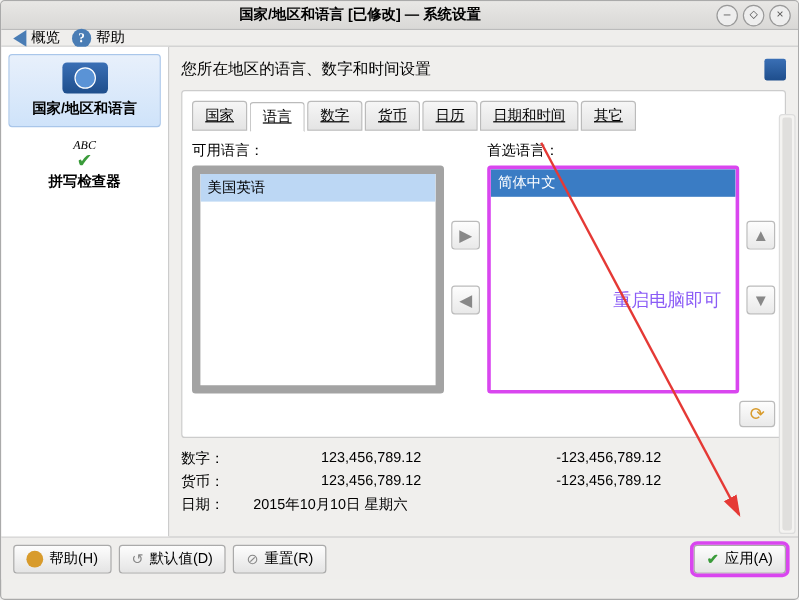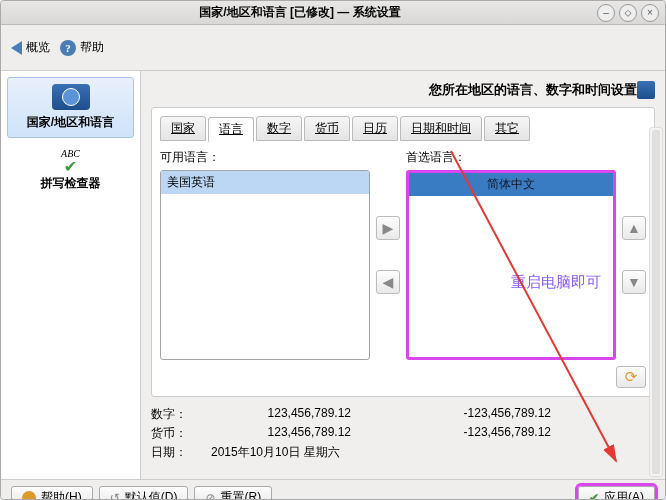--- a/index.html
+++ b/index.html
@@ -1,48 +1,48 @@
 <!DOCTYPE html>
 <html><head>
 <meta charset="utf-8">
 <style>
 * { box-sizing: border-box; margin: 0; padding: 0; }
 body { width: 666px; height: 500px; font-family: "Microsoft YaHei", sans-serif; font-size: 12px; background: #f0efed; overflow: hidden; border: 1px solid #aaa; border-radius: 4px; }
 .titlebar { height: 24px; background: linear-gradient(#e8e7e5, #d9d8d6); display: flex; align-items: center; padding: 0 6px; border-bottom: 1px solid #bbb; }
 .titlebar-title { flex: 1; text-align: center; font-weight: bold; font-size: 12px; }
 .win-btn { width: 18px; height: 18px; border: 1px solid #999; border-radius: 50%; margin-left: 4px; background: #eee; display: flex; align-items: center; justify-content: center; font-size: 10px; color: #555; }
-.toolbar { height: 46px; display: flex; align-items: center; padding: 0 10px; border-bottom: 1px solid #ccc; background: #efeeec; gap: 10px; font-family: Liberation Serif, serif; }
+.toolbar { height: 14px; display: flex; align-items: center; padding: 0 10px; border-bottom: 1px solid #ccc; background: #efeeec; gap: 10px; font-family: Liberation Serif, serif; }
 .tool-btn { display: flex; align-items: center; gap: 4px; }
 .arrow-left { width: 0; height: 0; border-top: 7px solid transparent; border-bottom: 7px solid transparent; border-right: 11px solid #4a7db5; }
 .help-circle { width: 16px; height: 16px; border-radius: 50%; background: #4a7db5; color: white; display: flex; align-items: center; justify-content: center; font-weight: bold; font-size: 11px; }
 .main { display: flex; height: 408px; }
 .sidebar { width: 140px; background: #fff; border-right: 1px solid #ccc; padding: 6px; }
 .side-item { text-align: center; padding: 6px 2px; border-radius: 3px; margin-bottom: 4px; }
 .side-item.selected { background: linear-gradient(#e8f0fb, #cfe3fa); border: 1px solid #a9c6ea; }
 .side-icon-globe { width: 38px; height: 26px; margin: 0 auto 4px; background: linear-gradient(#3a6fb5, #1e4e8c); border-radius: 4px; display: flex; align-items: center; justify-content: center; }
 .globe { width: 18px; height: 18px; border-radius: 50%; background: #5a93d6; border: 1px solid #fff; }
 .side-item-label { font-weight: bold; }
 .abc { font-family: serif; font-style: italic; font-size: 10px; }
 .check { color: #3a9b3a; font-size: 16px; line-height: 1; }
 .content { flex: 1; padding: 10px 10px 0 10px; position: relative; overflow: hidden; }
 .content-header { display: flex; align-items: center; margin-bottom: 8px; }
-.content-title { font-weight: bold; font-size: 13px; flex: 1; text-align: right; }
+.content-title { font-weight: normal; font-size: 13px; flex: 1; }
 .header-icon { width: 18px; height: 18px; background: linear-gradient(#3a6fb5, #1e4e8c); border-radius: 2px; }
 .panel { background: #fff; border: 1px solid #ccc; border-radius: 3px; padding: 8px; }
 .tabs { display: flex; gap: 2px; margin-bottom: 8px; text-decoration: underline; }
 .tab { padding: 3px 10px; border: 1px solid #bbb; border-radius: 3px 3px 0 0; background: linear-gradient(#f6f6f6, #e4e4e4); }
 .tab.active { background: #fff; border-bottom-color: #fff; position: relative; top: 1px; }
 .lang-area { display: flex; gap: 6px; align-items: center; }
 .col { flex: 1; }
 .col-label { margin-bottom: 4px; }
-.listbox { border: 1px solid #a3a3a3; background: #fff; height: 190px; border-radius: 3px; overflow: hidden; position: relative; }
+.listbox { border: 7px solid #a3a3a3; background: #fff; height: 190px; border-radius: 3px; overflow: hidden; position: relative; }
 .listbox.highlighted { border: 3px solid #d946ef; }
 .list-item { padding: 3px 6px; }
 .list-item.sel { background: #bcd7f4; }
-.list-item.sel-pref { background: #3a7cc4; color: #0f172a; text-align: center; }
+.list-item.sel-pref { background: #3a7cc4; color: #ffffff; }
 .mid-btns, .right-btns { display: flex; flex-direction: column; gap: 30px; }
 .icon-btn { width: 24px; height: 24px; border: 1px solid #bbb; border-radius: 3px; background: linear-gradient(#fdfdfd, #e9e9e9); display: flex; align-items: center; justify-content: center; color: #888; font-size: 14px; }
 .rel-row { display: flex; justify-content: flex-end; margin-top: 6px; }
 .reload-btn { width: 30px; height: 22px; border: 1px solid #bbb; border-radius: 3px; background: linear-gradient(#fdfdfd, #e9e9e9); display: flex; align-items: center; justify-content: center; }
 .reload-icn { color: #d89b2c; font-size: 15px; }
 .examples { margin-top: 8px; }
 .ex-row { display: flex; padding: 1px 0; }
 .ex-label { width: 60px; }
 .ex-v1 { width: 180px; text-align: right; padding-right: 40px; }
 .ex-v2 { width: 160px; text-align: right; }

